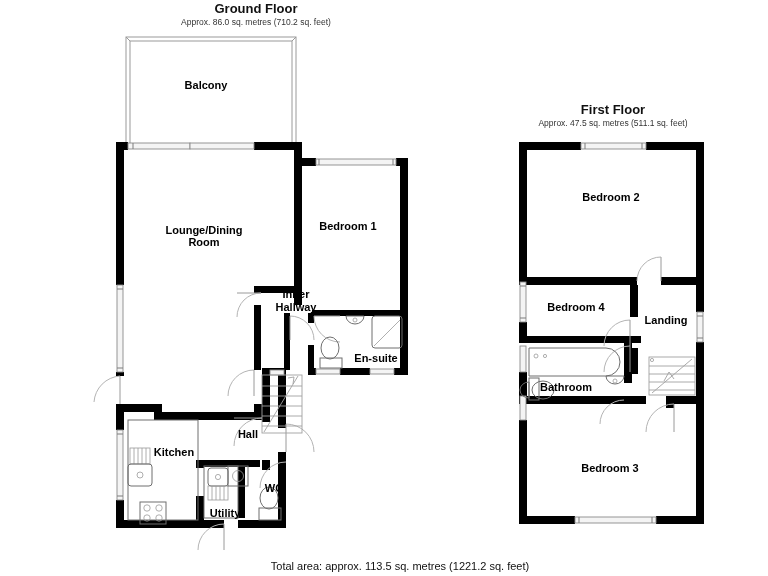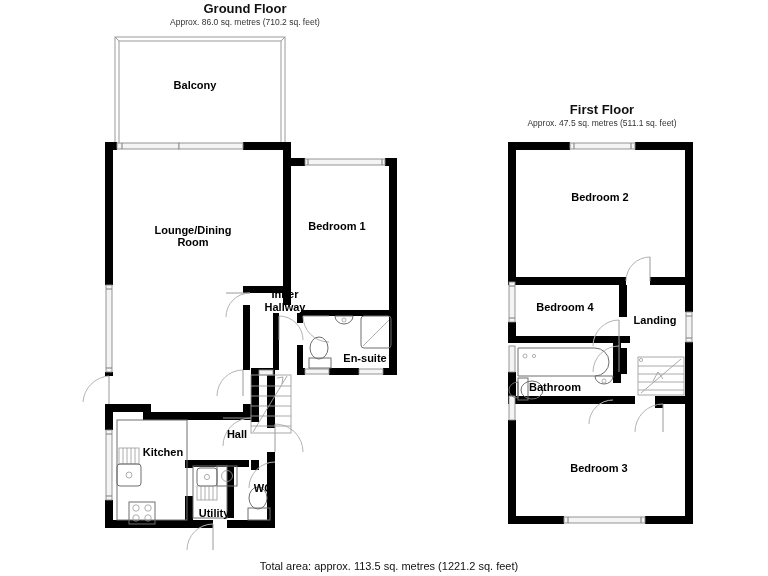--- a/index.html
+++ b/index.html
@@ -11,21 +11,21 @@
   body {
     width: 768px;
     height: 576px;
     font-family: "Liberation Sans", sans-serif;
     color: #000000;
     overflow: hidden;
     position: relative;
   }
   #plan-root {
     position: absolute;
-    left: 5px; top: 0;
+    left: 16px; top: 0;
     width: 641px;
     height: 576px;
   }
   svg#floorplan {
     display: block;
     width: 768px;
     height: 576px;
   }
   .ttl {
     font-family: "Liberation Sans", sans-serif;

